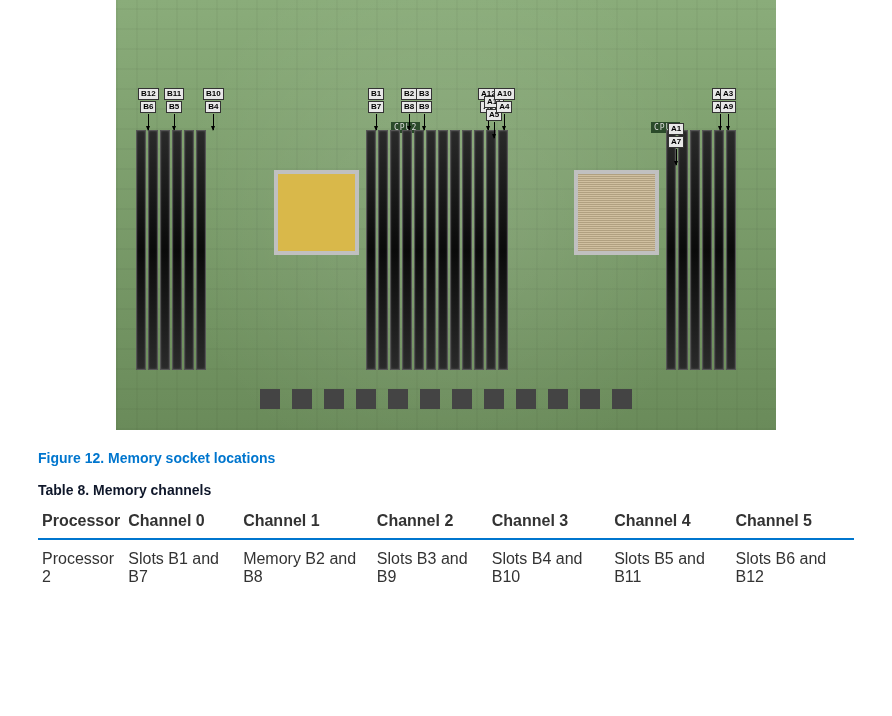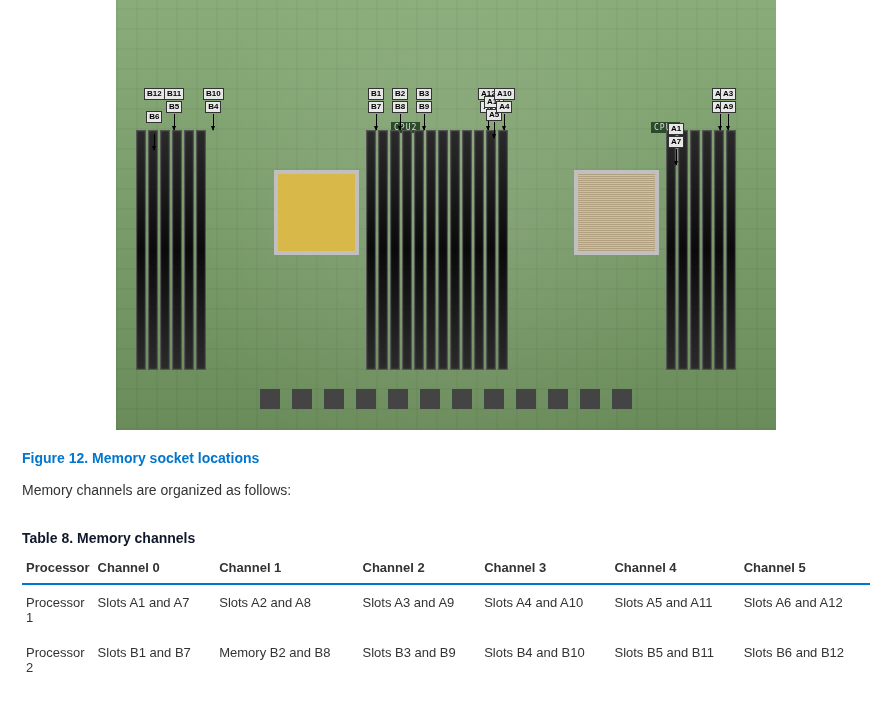--- a/index.html
+++ b/index.html
@@ -123,42 +123,42 @@
       gap: 12px;
       justify-content: center;
       align-items: center;
     }
     .chip {
       width: 20px;
       height: 20px;
       background: #444;
     }
     .content {
-      padding: 0 22px;
+      padding: 0 38px;
     }
     .figure-title {
       color: #0076ce;
       font-weight: bold;
       font-size: 14px;
       margin: 18px 0 16px;
     }
     .body-text {
       font-size: 14px;
       margin-bottom: 32px;
     }
     .table-title {
       color: #0f172a;
       font-weight: bold;
       font-size: 14px;
       margin-bottom: 8px;
     }
     table {
       width: 100%;
       border-collapse: collapse;
-      font-size: 13px;
+      font-size: 16px;
     }
     thead tr {
       border-bottom: 2px solid #0076ce;
     }
     th {
       text-align: left;
       font-weight: bold;
       padding: 6px 4px 8px;
       vertical-align: top;
     }
@@ -206,21 +206,21 @@
   <div class="dimm-bank bank-right">
     <div class="dimm-slot"></div>
       <div class="dimm-slot"></div>
       <div class="dimm-slot"></div>
     <div class="dimm-slot"></div>
       <div class="dimm-slot"></div>
       <div class="dimm-slot"></div>
   </div>
 
   <div class="slot-labels left" id="labels-left">
-      <div class="label-stack" style="left: 6px; gap: 10px;">
+      <div class="label-stack" style="left: 0px;">
         <div class="tag">B12</div>
         <div class="tag">B6</div>
         <div class="arrow"></div>
       </div>
       <div class="label-stack" style="left: 26px;">
         <div class="tag">B11</div>
         <div class="tag">B5</div>
         <div class="arrow"></div>
       </div>
       <div class="label-stack" style="left: 65px;">
@@ -228,21 +228,21 @@
         <div class="tag">B4</div>
         <div class="arrow"></div>
       </div>
     </div>
   <div class="slot-labels mid" id="labels-mid">
       <div class="label-stack" style="left: 0px;">
         <div class="tag">B1</div>
         <div class="tag">B7</div>
         <div class="arrow"></div>
       </div>
-      <div class="label-stack" style="left: 24px;">
+      <div class="label-stack" style="left: 33px;">
         <div class="tag">B2</div>
         <div class="tag">B8</div>
         <div class="arrow"></div>
       </div>
       <div class="label-stack" style="left: 48px;">
         <div class="tag">B3</div>
         <div class="tag">B9</div>
         <div class="arrow"></div>
       </div>
       <div class="label-stack" style="left: 68px; margin-left: 42px;">
@@ -290,46 +290,36 @@
       <div class="chip"></div>
     <div class="chip"></div>
       <div class="chip"></div>
       <div class="chip"></div>
       <div class="chip"></div>
   </div>
 </div>
 
 <div class="content">
   <div class="figure-title">Figure 12. Memory socket locations</div>
-  <div class="body-text">Memory channels are organized as follows:</div>
   <div class="table-title">Table 8. Memory channels</div>
 
   <table>
     <thead>
       <tr>
         <th>Processor</th>
         <th>Channel 0</th>
         <th>Channel 1</th>
         <th>Channel 2</th>
         <th>Channel 3</th>
         <th>Channel 4</th>
         <th>Channel 5</th>
       </tr>
     </thead>
     <tbody>
       <tr>
-        <td>Processor 1</td>
-        <td>Slots A1 and A7</td>
-        <td>Slots A2 and A8</td>
-        <td>Slots A3 and A9</td>
-        <td>Slots A4 and A10</td>
-        <td>Slots A5 and A11</td>
-        <td>Slots A6 and A12</td>
-      </tr>
-      <tr>
         <td>Processor 2</td>
         <td>Slots B1 and B7</td>
         <td>Memory B2 and B8</td>
         <td>Slots B3 and B9</td>
         <td>Slots B4 and B10</td>
         <td>Slots B5 and B11</td>
         <td>Slots B6 and B12</td>
       </tr>
     </tbody>
   </table>

